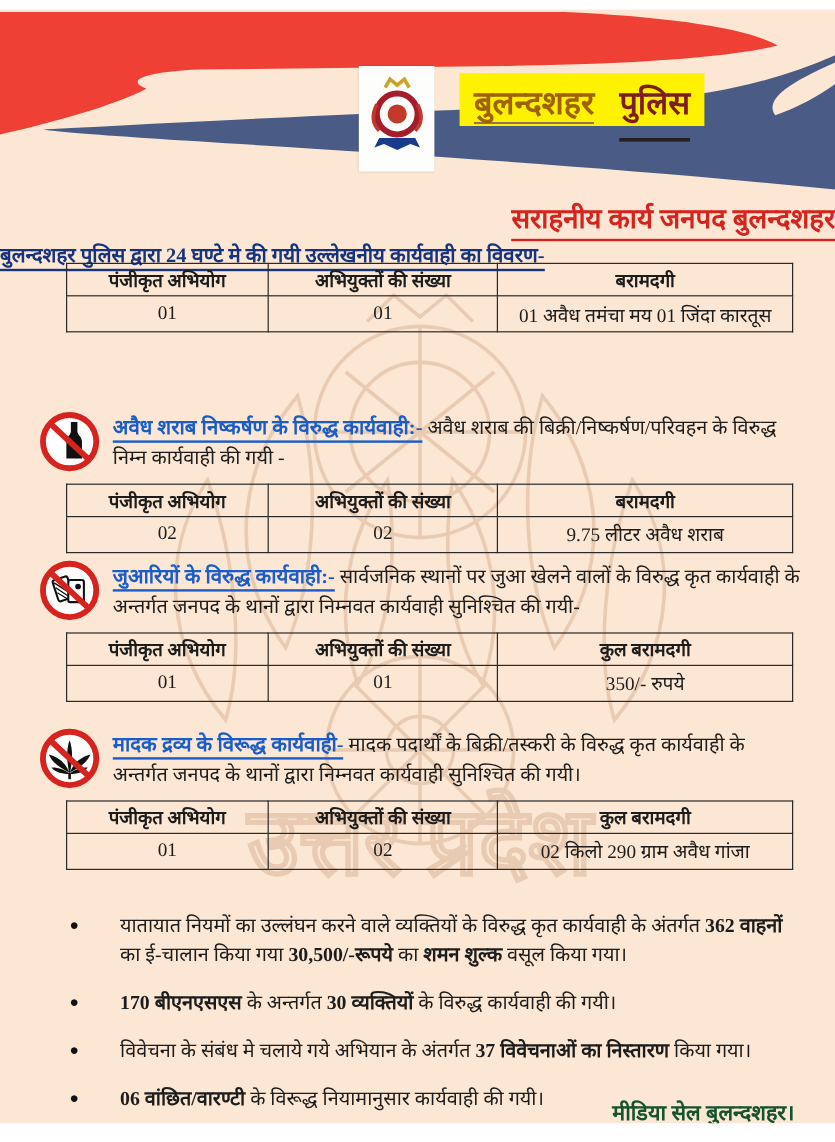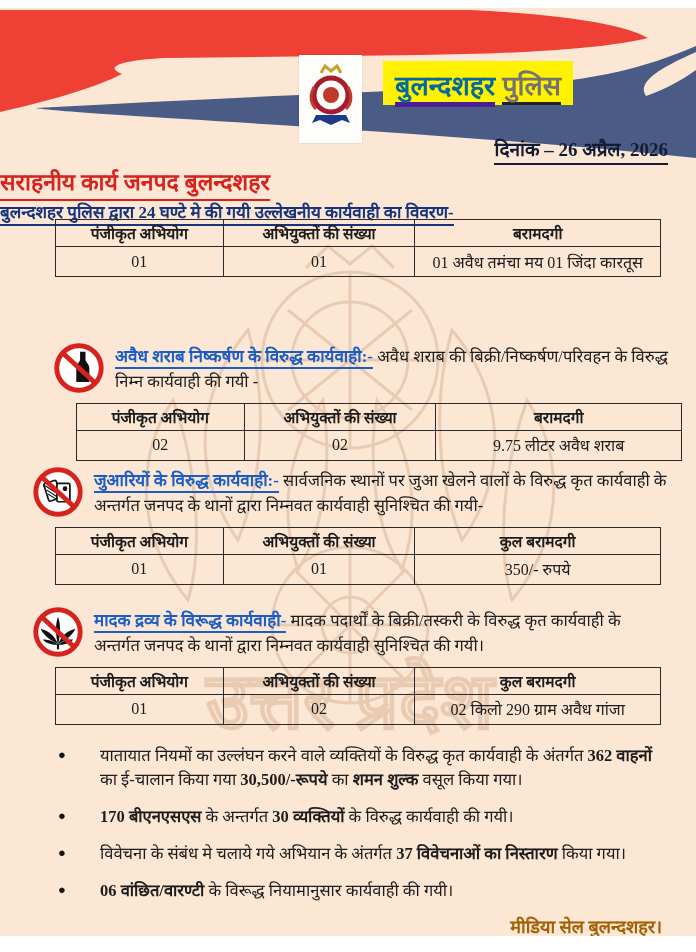--- a/index.html
+++ b/index.html
@@ -13,52 +13,52 @@
 
   
   .watermark{position:absolute;left:38px;top:232px;width:620px;height:510px;opacity:.5;}
 
   .content{position:absolute;inset:0;z-index:2;}
 
   
   .logo-card{position:absolute;left:299px;top:47px;width:63px;height:88px;background:#fdfdfb;box-shadow:0 0 2px rgba(0,0,0,.15);display:flex;align-items:center;justify-content:center;}
   
   .brand{position:absolute;left:383px;top:53px;background:#fff200;padding:5px 12px 2px 12px;font-size:27px;font-weight:700;white-space:nowrap;}
-  .brand .w1{color:#0369a1;border-bottom:5px solid #4c1d95;padding-bottom:1px;}
-  .brand .w2{color:#737373;border-bottom:3px solid #222;padding-bottom:1px;margin-left:7px;}
+  .brand .w1{color:#a16207;border-bottom:1px solid #4c1d95;padding-bottom:1px;}
+  .brand .w2{color:#7f1d1d;border-bottom:3px solid #222;padding-bottom:14px;margin-left:21px;}
 
   .date-line{position:absolute;right:28px;top:128px;font-size:19px;font-weight:700;color:#141c33;border-bottom:2px solid #141c33;padding-bottom:1px;}
 
-  .page-title{position:absolute;left:0;top:157px;width:100%;text-align:left;}
+  .page-title{position:absolute;left:0;top:157px;width:100%;text-align:right;}
   .page-title span{display:inline-block;color:#d6231d;font-size:23px;font-weight:700;border-bottom:2.5px solid #d6231d;padding-bottom:2px;}
 
   .subtitle{position:absolute;left:0;top:192px;width:100%;text-align:left;}
   .subtitle span{display:inline-block;color:#16337d;font-size:17px;font-weight:700;border-bottom:2px solid #16337d;padding-bottom:1px;}
 
   .sec{position:absolute;left:0;width:696px;}
   .sec1{top:203px;}
-  .sec2{top:336px;padding-left:21px;}
+  .sec2{top:336px;}
   .sec3{top:460px;}
   .sec4{top:600px;}
   .sec .txt{margin:0 28px;font-size:16.5px;line-height:1.5;}
   .ban{float:left;width:52px;height:52px;margin:-2px 10px 2px 4px;}
   .sec-head{color:#1a5cc8;font-weight:700;font-size:17px;border-bottom:2px solid #1a5cc8;padding-bottom:1px;}
   .dtable{border-collapse:collapse;width:606px;margin:8px 0 0 55px;border-radius:12px;}
   .dtable col.c1{width:168px;} .dtable col.c2{width:192px;} .dtable col.c3{width:246px;}
   .dtable th,.dtable td{border:1.7px solid #2a2a2a;text-align:center;padding:2px 4px;}
   .dtable th{font-size:15.5px;font-weight:700;height:25px;}
   .dtable td{font-size:16px;font-weight:400;height:30px;}
 
   .bullets{position:absolute;left:0;top:736px;width:696px;margin:0;padding:0;list-style:none;}
-  .bullets li{position:relative;margin:0 30px 13px 58px;padding-left:42px;font-size:16.5px;line-height:1.45;}
+  .bullets li{position:relative;margin:16px 30px 13px 58px;padding-left:42px;font-size:16.5px;line-height:1.45;}
   .bullets li::before{content:"●";position:absolute;left:0;top:2px;font-size:13px;color:#111;}
   .bullets .b{font-weight:700;}
 
   .footer-sign{position:absolute;right:34px;top:906px;}
-  .footer-sign span{color:#a16207;font-size:18px;font-weight:700;border-bottom:2px solid #d6231d;padding-bottom:2px;}
+  .footer-sign span{color:#14532d;font-size:18px;font-weight:700;border-bottom:2px solid #d6231d;padding-bottom:2px;}
 </style>
 </head>
 <body>
 
 <div class="page">
   <div class="paper">
 
     <svg class="band-svg" viewBox="0 0 696 170" preserveAspectRatio="none">
       <path fill="#ef4036" d="M0,2 L470,2 C560,6 625,16 648,30 C600,42 500,46 420,47 L165,50 C125,52 102,58 122,66 C95,80 45,94 0,104 Z"></path>
       <path fill="#4a5c85" d="M36,100 C250,88 430,82 520,77 C595,72 645,60 696,38 L696,150 C480,128 260,116 120,107 C75,104 48,102 36,100 Z"></path>
@@ -93,21 +93,20 @@
           <circle cx="27" cy="36" r="8" fill="#c0392b"></circle>
           <path d="M10,28 C6,36 6,44 12,50 M44,28 C48,36 48,44 42,50" fill="none" stroke="#c0392b" stroke-width="3"></path>
           <path d="M12,56 L42,56 L46,64 L38,61 L27,66 L16,61 L8,64 Z" fill="#1a3a8c"></path>
         </svg>
       </div>
 
       <div class="brand">
         <span class="w1">बुलन्दशहर</span><span class="w2">पुलिस</span>
       </div>
 
-      <div class="date-line">दिनांक – 26 अप्रैल, 2026</div>
 
       <div class="page-title"><span>सराहनीय कार्य जनपद बुलन्दशहर</span></div>
       <div class="subtitle"><span>बुलन्दशहर पुलिस द्वारा 24 घण्टे मे की गयी उल्लेखनीय कार्यवाही का विवरण-</span></div>
 
       <div class="sec sec1">
         <table class="dtable">
           <colgroup>
               <col class="c1">
               <col class="c2">
               <col class="c3">

